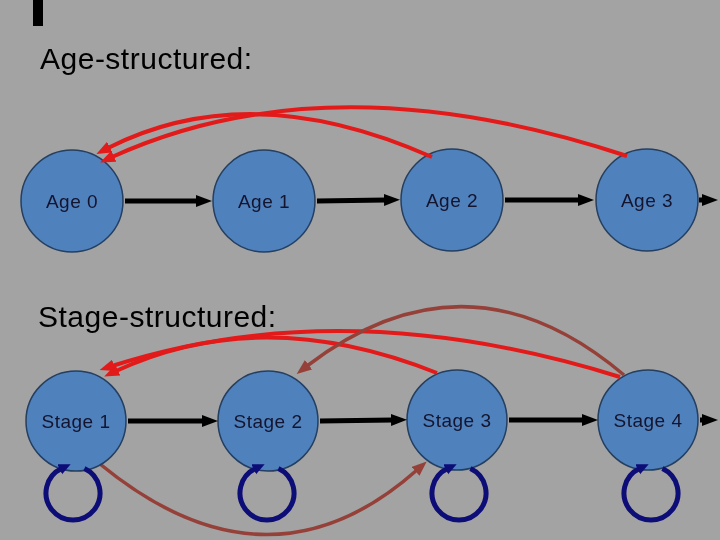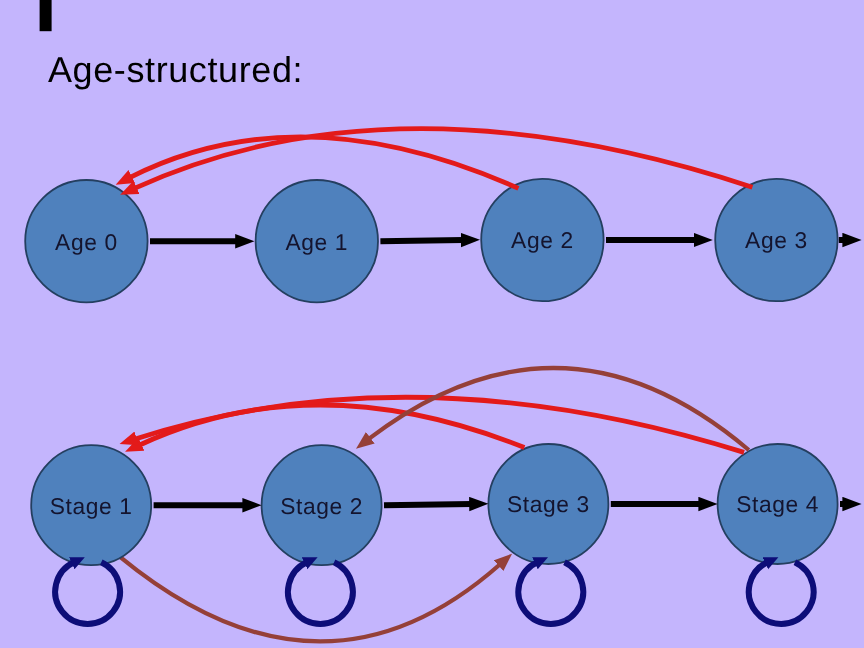--- a/index.html
+++ b/index.html
@@ -5,21 +5,21 @@
   html, body {
     margin: 0; padding: 0;
     width: 720px; height: 540px;
     background: #ffffff;
     font-family: "Liberation Sans", sans-serif;
     overflow: hidden;
   }
   .slide {
     position: relative;
     width: 720px; height: 540px;
-    background: #c4b5fd;
+    background: #a3a3a3;
   }
   .corner-mark {
     position: absolute;
     left: 33px; top: 0;
     width: 10px; height: 26px;
     background: #000000;
   }
   .section-title {
     position: absolute;
     font-size: 30px;
@@ -45,20 +45,21 @@
 </style>
 </head>
 <body>
 
 <div class="slide">
 
   <div class="corner-mark"></div>
 
   <div class="section-title" id="age-title">Age-structured:</div>
 
+  <div class="section-title" id="stage-title">Stage-structured:</div>
 
   <svg class="diagram" width="720" height="540" viewBox="0 0 720 540">
     <defs>
       <marker id="mBlack" markerUnits="userSpaceOnUse" markerWidth="18" markerHeight="14" refX="2" refY="6" orient="auto">
         <path d="M0,0 L16,6 L0,12 Z" fill="#000000"></path>
       </marker>
       <marker id="mRed" markerUnits="userSpaceOnUse" markerWidth="17" markerHeight="14" refX="2" refY="6" orient="auto">
         <path d="M0,0 L15,6 L0,12 Z" fill="#e31a1a"></path>
       </marker>
       <marker id="mBrown" markerUnits="userSpaceOnUse" markerWidth="17" markerHeight="14" refX="2" refY="6" orient="auto">

